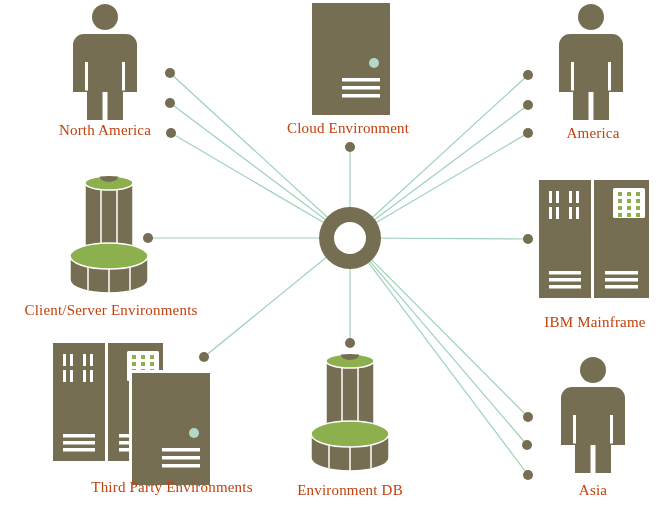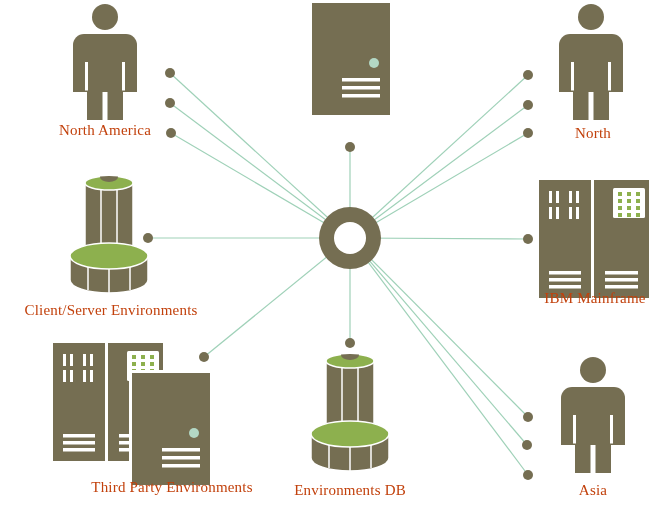--- a/index.html
+++ b/index.html
@@ -152,19 +152,20 @@
     <g>
       <use href="#mainframe" x="53" y="343"></use>
       <rect x="129" y="370" width="87" height="123" fill="#fff"></rect>
       <use href="#server" x="132" y="373"></use>
     </g>
     <use href="#dbtower" x="311" y="354"></use>
     <use href="#person" x="561" y="357"></use>
   </svg>
 
   <div class="lbl" style="left:105px;top:123px;">North America</div>
-  <div class="lbl" style="left:593px;top:126px;">North</div>
+  <div class="lbl" style="left:348px;top:121px;">Cloud Environment</div>
+  <div class="lbl" style="left:593px;top:126px;">America</div>
   <div class="lbl" style="left:111px;top:303px;">Client/Server Environments</div>
-  <div class="lbl" style="left:595px;top:291px;">IBM Mainframe</div>
+  <div class="lbl" style="left:595px;top:315px;">IBM Mainframe</div>
   <div class="lbl" style="left:172px;top:480px;">Third Party Environments</div>
-  <div class="lbl" style="left:350px;top:483px;">Environments DB</div>
+  <div class="lbl" style="left:350px;top:483px;">Environment DB</div>
   <div class="lbl" style="left:593px;top:483px;">Asia</div>
 </div>
 
 </body></html>

